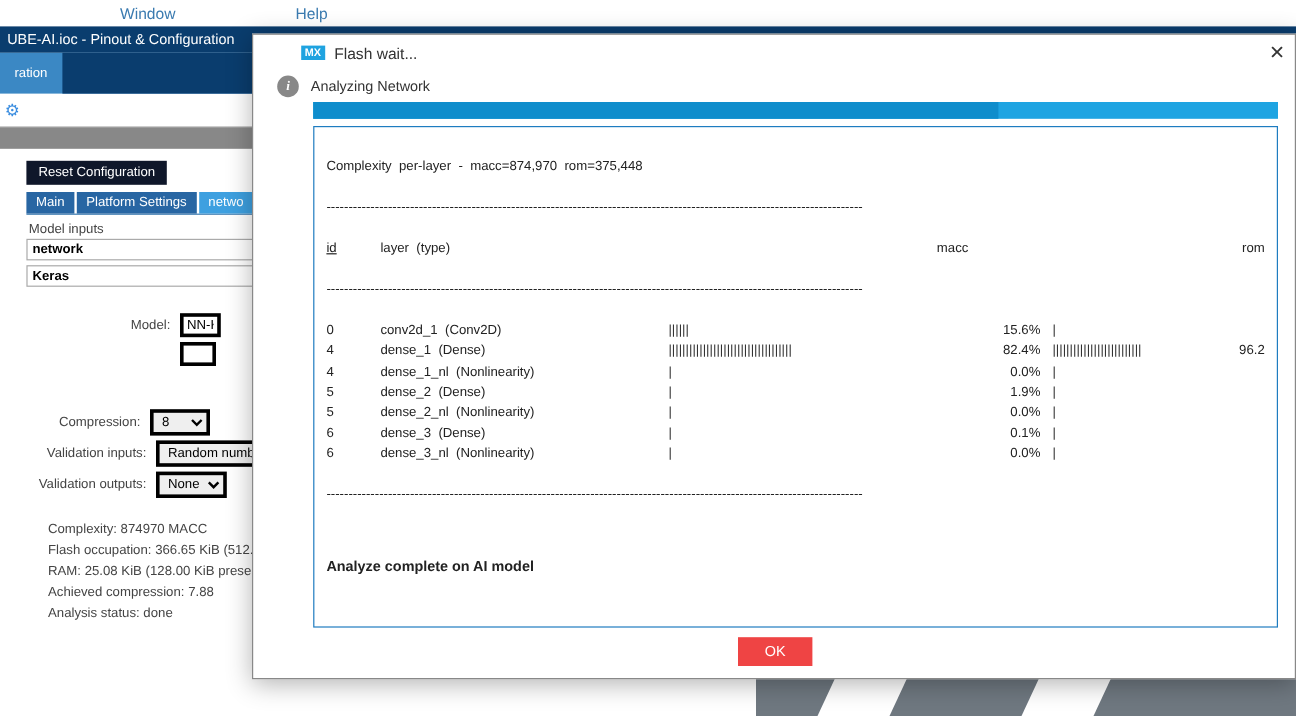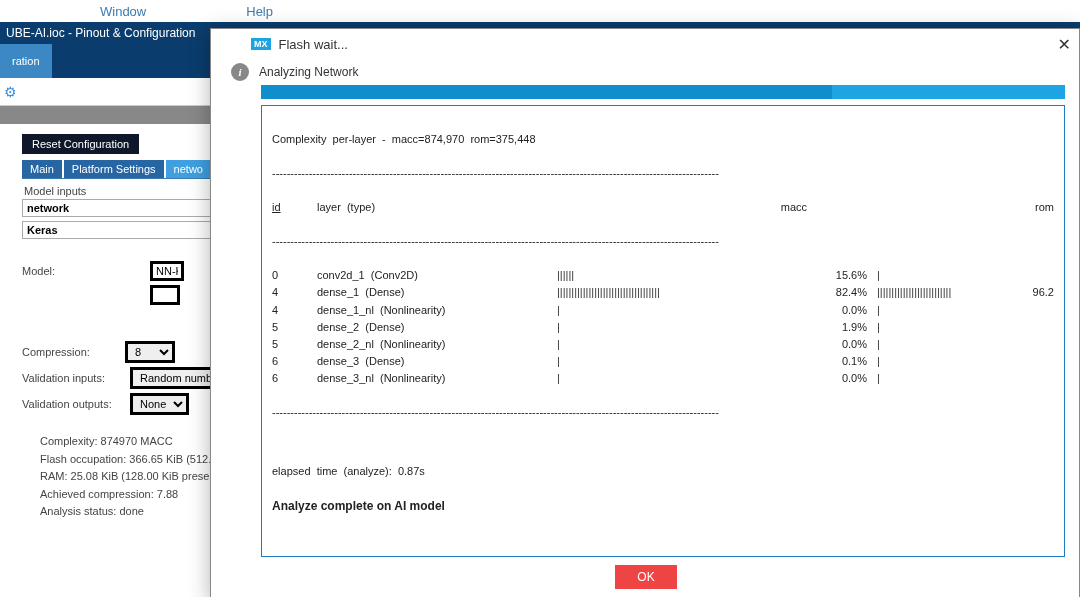--- a/index.html
+++ b/index.html
@@ -25,21 +25,21 @@
 .btn-reset { background: #0f172a; color: #fff; border: none; padding: 4px 10px; font-size: 11px; margin-bottom: 6px; cursor: pointer; }
 
 .tabstrip { display: flex; border-bottom: 1px solid #3b7bb0; font-size: 11px; }
 .tabstrip .tab { background: #2866a3; color: #fff; padding: 3px 8px; margin-right: 2px; cursor: pointer; }
 .tabstrip .tab.active { background: #3ea0e0; }
 
 .fieldset-label { font-size: 11px; color: #444; margin: 6px 0 2px 2px; }
 .text-input { width: 270px; border: 1px solid #aaa; padding: 2px 4px; font-size: 11px; margin-bottom: 4px; display: block; font-weight: bold; }
 
 .row { display: flex; align-items: center; margin: 4px 0; font-size: 11px; }
-.row label { width: 120px; color: #444; text-align: left; margin-right: 8px; }
+.row label { width: 120px; color: #444; text-align: right; margin-right: 8px; }
 .row label.short { width: 95px; }
 .row label.mid { width: 100px; }
 .row select, .row input { border: 3px solid #000000; padding: 1px 3px; font-size: 11px; }
 .row select { min-width: 50px; }
 
 .stats { margin-top: 18px; font-size: 11px; color: #444; line-height: 1.6; padding-left: 18px; }
 
 .action-col { position: absolute; left: 480px; top: 445px; display: flex; flex-direction: column; gap: 4px; }
 .action-btn { background: #3b9fdb; color: #fff; border: none; padding: 6px 0; width: 130px; font-size: 11px; cursor: pointer; }
 .check { color: #3aff3a; font-weight: bold; margin-right: 3px; }
@@ -183,19 +183,18 @@
       </div>
 
     <div class="console">
 <div>Complexity  per-layer  -  macc=874,970  rom=375,448</div>
 <div class="dash">--------------------------------------------------------------------------------------------------------------------------</div>
 <div class="hdr-row"><span class="h-id">id</span><span class="h-layer">layer  (type)</span><span class="h-macc">macc</span><span class="h-rom">rom</span></div>
 <div class="dash">--------------------------------------------------------------------------------------------------------------------------</div>
 <div id="rows"><div class="console-row"><span class="c-id">0</span><span class="c-layer">conv2d_1  (Conv2D)</span><span class="c-bar1">||||||</span><span class="c-pct1">15.6%</span><span class="c-bar2">|</span><span class="c-pct2"></span></div><div class="console-row"><span class="c-id">4</span><span class="c-layer">dense_1  (Dense)</span><span class="c-bar1">||||||||||||||||||||||||||||||||||||</span><span class="c-pct1">82.4%</span><span class="c-bar2">||||||||||||||||||||||||||</span><span class="c-pct2">96.2</span></div><div class="console-row"><span class="c-id">4</span><span class="c-layer">dense_1_nl  (Nonlinearity)</span><span class="c-bar1">|</span><span class="c-pct1">0.0%</span><span class="c-bar2">|</span><span class="c-pct2"></span></div><div class="console-row"><span class="c-id">5</span><span class="c-layer">dense_2  (Dense)</span><span class="c-bar1">|</span><span class="c-pct1">1.9%</span><span class="c-bar2">|</span><span class="c-pct2"></span></div><div class="console-row"><span class="c-id">5</span><span class="c-layer">dense_2_nl  (Nonlinearity)</span><span class="c-bar1">|</span><span class="c-pct1">0.0%</span><span class="c-bar2">|</span><span class="c-pct2"></span></div><div class="console-row"><span class="c-id">6</span><span class="c-layer">dense_3  (Dense)</span><span class="c-bar1">|</span><span class="c-pct1">0.1%</span><span class="c-bar2">|</span><span class="c-pct2"></span></div><div class="console-row"><span class="c-id">6</span><span class="c-layer">dense_3_nl  (Nonlinearity)</span><span class="c-bar1">|</span><span class="c-pct1">0.0%</span><span class="c-bar2">|</span><span class="c-pct2"></span></div></div>
 <div class="dash">--------------------------------------------------------------------------------------------------------------------------</div>
 <div style="height:8px"></div>
-<div>elapsed  time  (analyze):  0.87s</div>
 <div class="b">Analyze complete on AI model</div>
     </div>
 
     <button class="ok-btn">OK</button>
   </div>
 </div>
 
 </body></html>

